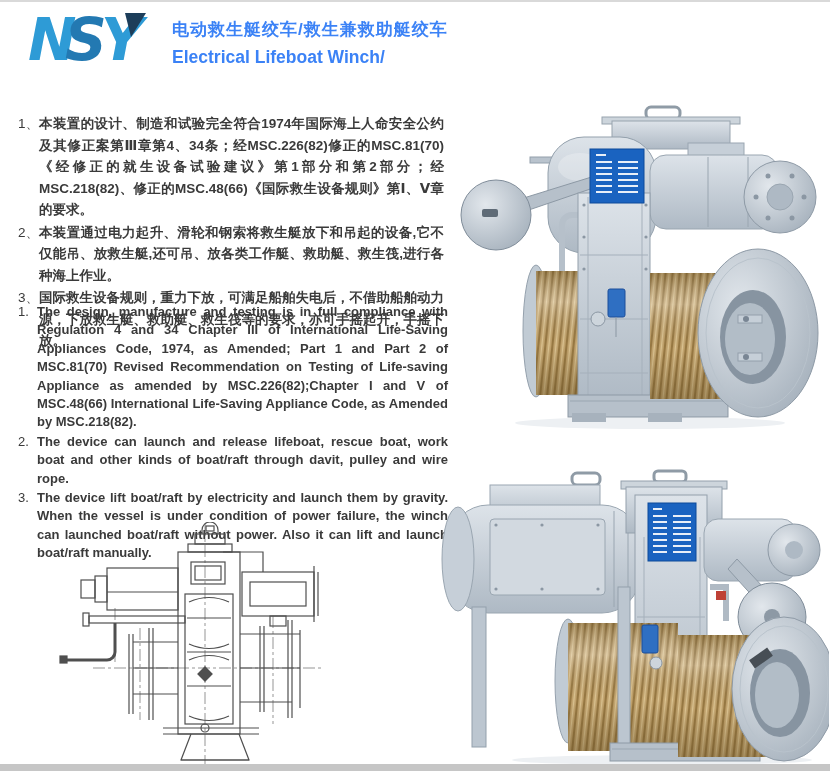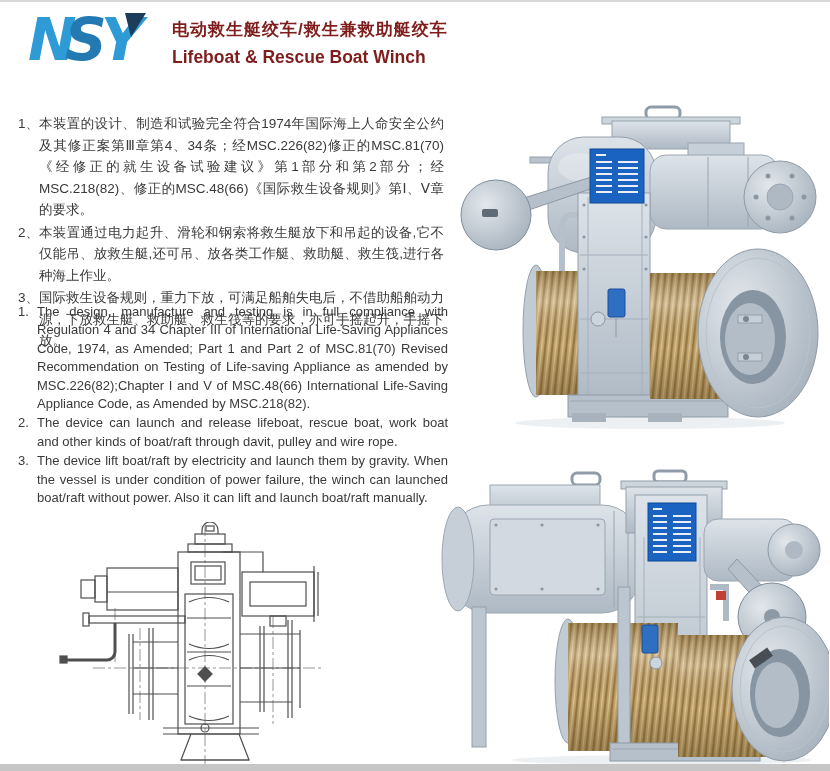--- a/index.html
+++ b/index.html
@@ -3,30 +3,30 @@
 <meta charset="utf-8">
 <style>
   html,body{margin:0;padding:0;background:#ffffff;}
   .page{
     position:relative;width:830px;height:771px;background:#ffffff;overflow:hidden;
     font-family:"Liberation Sans","DejaVu Sans",sans-serif;
     border-top:2px solid #d9d9d9;box-sizing:border-box;
   }
   .bottom-bar{position:absolute;left:0;bottom:0;width:830px;height:7px;background:#c6c6c6;}
   .logo{position:absolute;left:28px;top:4px;width:130px;height:68px;}
-  .titles{position:absolute;left:172px;top:16px;color:#7f1d1d;font-weight:bold;}
+  .titles{position:absolute;left:172px;top:16px;color:#3b82f6;font-weight:bold;}
   .title-zh{font-size:17px;letter-spacing:1px;margin:0 0 6px 0;}
   .title-en{font-size:17.5px;line-height:21px;margin:0;}
   .list{position:absolute;color:#3a3a3a;text-align:justify;}
   .list-zh{left:18px;top:111px;width:426px;font-size:13.5px;line-height:21.5px;}
   .list-en{left:18px;top:301px;width:430px;font-size:13px;line-height:18.4px;}
   .item{display:flex;margin-bottom:1px;}
   .item .num{flex:0 0 21px;}
   .list-en .item .num{flex:0 0 19px;}
-  .item .txt{flex:1;}
+  .item .txt{flex:1;font-weight:bold;}
   .fig{position:absolute;}
   .fig-drawing{left:45px;top:520px;width:280px;height:245px;}
   .fig-photo-top{left:450px;top:103px;width:378px;height:327px;}
   .fig-photo-bottom{left:432px;top:465px;width:397px;height:300px;}
   svg{display:block;}
 </style>
 </head>
 <body>
 
 <div class="page">
@@ -35,21 +35,21 @@
     <g font-family="'DejaVu Sans',sans-serif" font-weight="bold" font-style="italic" font-size="58">
       <text x="0" y="54" fill="#2E9BD6">N</text>
       <text x="37" y="54" fill="#2379B2">S</text>
       <text x="73" y="54" fill="#2E9BD6">Y</text>
     </g>
     <polygon points="97,7 118,7 103,31" fill="#1D3E5A"></polygon>
   </svg>
 
   <div class="titles">
     <div class="title-zh">电动救生艇绞车/救生兼救助艇绞车</div>
-    <div class="title-en">Lifeboat &amp; Rescue Boat Winch</div>
+    <div class="title-en">Electrical Lifeboat Winch/</div>
   </div>
 
   <div class="list list-zh">
     <div class="item">
       <span class="num">1、</span>
       <span class="txt">本装置的设计、制造和试验完全符合1974年国际海上人命安全公约及其修正案第Ⅲ章第4、34条；经MSC.226(82)修正的MSC.81(70)《经修正的就生设备试验建议》第1部分和第2部分；经MSC.218(82)、修正的MSC.48(66)《国际救生设备规则》第Ⅰ、Ⅴ章的要求。</span>
     </div>
     <div class="item">
       <span class="num">2、</span>
       <span class="txt">本装置通过电力起升、滑轮和钢索将救生艇放下和吊起的设备,它不仅能吊、放救生艇,还可吊、放各类工作艇、救助艇、救生筏,进行各种海上作业。</span>

